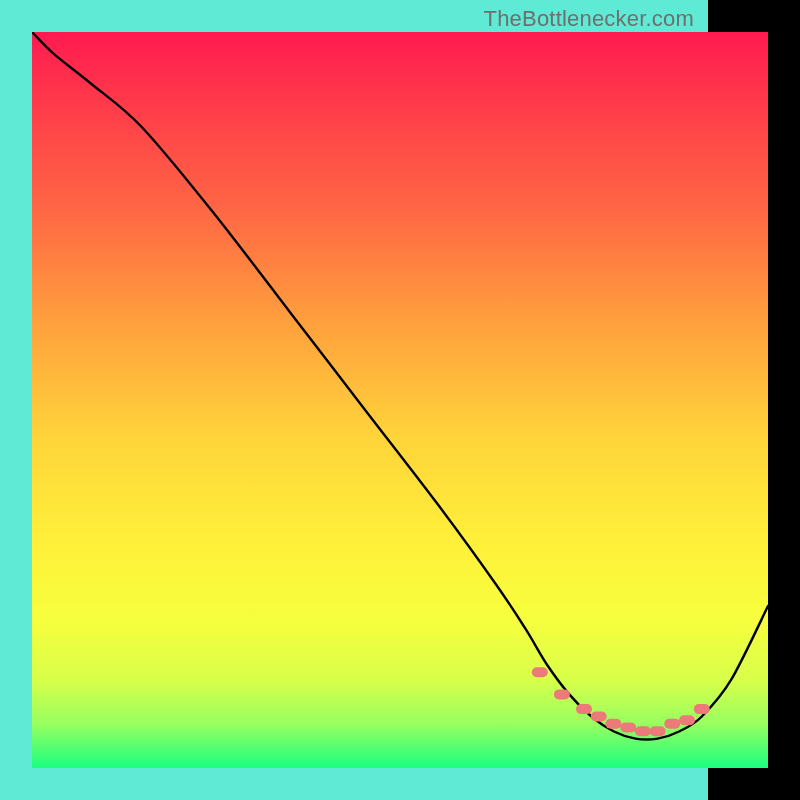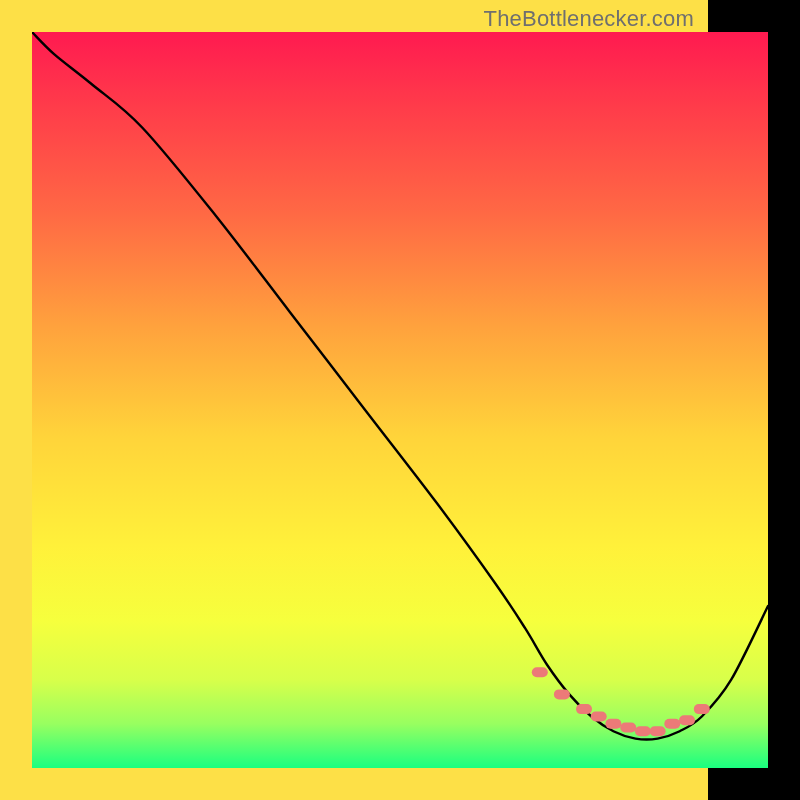--- a/index.html
+++ b/index.html
@@ -10,21 +10,21 @@
     background: #000000;
     overflow: hidden;
     font-family: Arial, Helvetica, sans-serif;
   }
   .frame {
     position: absolute;
     left: 0;
     top: 0;
     width: 708px;
     height: 800px;
-    background: #fde047;
+    background: #5eead4;
   }
   .plot-area {
     position: absolute;
     left: 32px;
     top: 32px;
     width: 736px;
     height: 736px;
     overflow: hidden;
   }
   .gradient {

